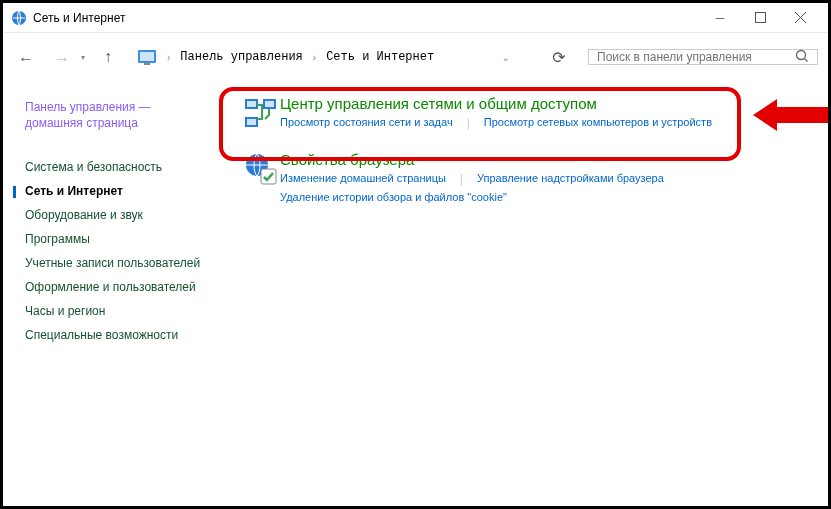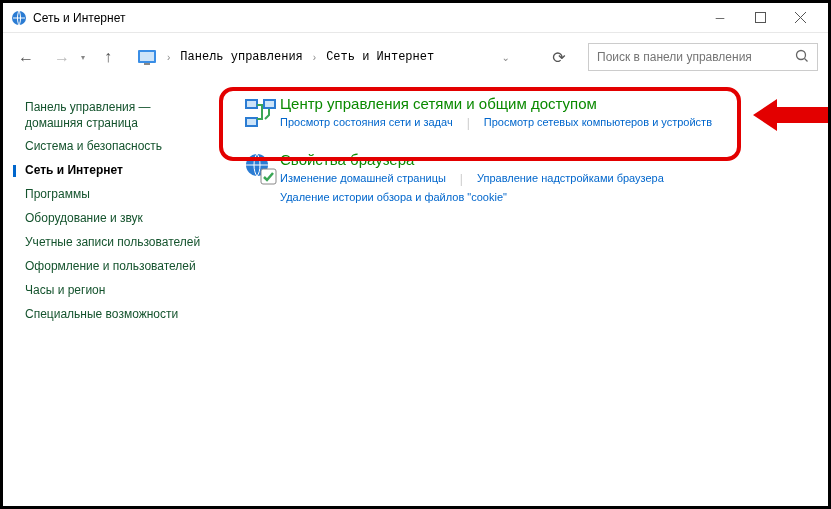--- a/index.html
+++ b/index.html
@@ -10,26 +10,26 @@
 .titlebar .btn { width: 40px; height: 28px; display: flex; align-items: center; justify-content: center; color: #555; }
 .toolbar { height: 48px; display: flex; align-items: center; padding: 0 10px; gap: 10px; }
 .navbtn { width: 26px; height: 26px; display: flex; align-items: center; justify-content: center; color: #555; font-size: 16px; }
 .navbtn.disabled { color: #bbb; }
 .dd { font-size: 8px; color: #888; margin-left: -4px; }
 .addrbar { flex: 1; display: flex; align-items: center; height: 32px; padding: 0 6px; gap: 6px; }
 .addricon { width: 20px; height: 20px; flex-shrink: 0; }
 .chev { color: #888; font-size: 10px; padding: 0 4px; }
 .crumb { color: #000; font-family: Liberation Mono, monospace; }
 .addrspace { flex: 1; }
-.searchbox { width: 230px; height: 28px; border: 1px solid #ccc; display: flex; align-items: center; padding: 0 8px; }
+.searchbox { width: 230px; height: 16px; border: 1px solid #ccc; display: flex; align-items: center; padding: 0 8px; }
 .searchbox input { border: none; outline: none; flex: 1; font-size: 12px; color: #666; background: transparent; }
 .searchbox .sicon { color: #666; }
 .body { display: flex; height: calc(100% - 78px); }
 .sidebar { width: 210px; padding: 18px 10px 10px 22px; }
-.side-top { color: #14532d; font-size: 12px; line-height: 1.35; margin-bottom: 8px; cursor: pointer; }
+.side-top { color: #8b5cf6; font-size: 12px; line-height: 1.35; margin-bottom: 29px; cursor: pointer; }
 .side-list { display: flex; flex-direction: column; gap: 9px; }
 .side-item { color: #14532d; font-size: 12px; cursor: pointer; line-height: 1.25; }
 .side-item.active { color: #000; font-weight: bold; position: relative; }
 .side-item.active::before { content: ""; position: absolute; left: -12px; top: 2px; width: 3px; height: 12px; background: #0066cc; }
 .content { flex: 1; padding: 14px 20px; position: relative; }
 .highlight-box { position: absolute; left: 6px; top: 6px; width: 522px; height: 74px; border: 4px solid #e30000; border-radius: 14px; pointer-events: none; }
 .arrow { position: absolute; left: 540px; top: 18px; pointer-events: none; }
 .category { display: flex; gap: 1px; margin-bottom: 18px; padding-left: 10px; }
 .caticon { width: 36px; height: 36px; flex-shrink: 0; }
 .catbody { flex: 1; }
@@ -90,22 +90,22 @@
     </span>
   </div>
 </div>
 
 <div class="body">
   <div class="sidebar">
     <div class="side-top">Панель управления — домашняя страница</div>
     <div class="side-list">
       <div class="side-item">Система и безопасность</div>
       <div class="side-item active">Сеть и Интернет</div>
+      <div class="side-item">Оборудование и звук</div>
       <div class="side-item">Программы</div>
-      <div class="side-item">Оборудование и звук</div>
       <div class="side-item">Учетные записи пользователей</div>
       <div class="side-item">Оформление и пользователей</div>
       <div class="side-item">Часы и регион</div>
       <div class="side-item">Специальные возможности</div>
     </div>
   </div>
 
   <div class="content">
     <div class="category">
       <svg class="caticon" viewBox="0 0 36 36">

